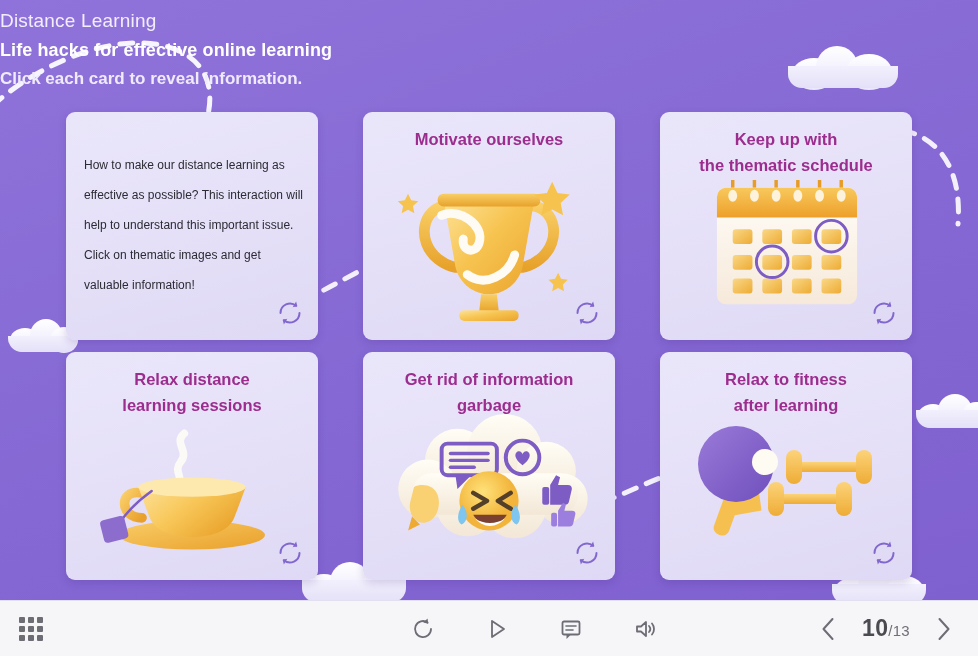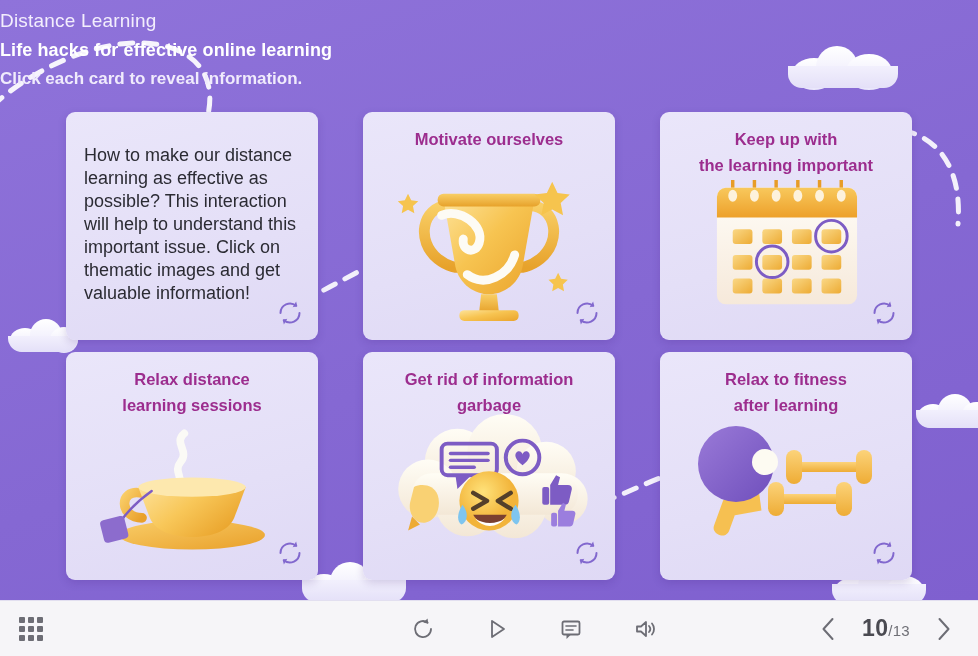--- a/index.html
+++ b/index.html
@@ -68,22 +68,22 @@
     overflow: hidden;
     cursor: pointer;
   }
   .card-title {
     position: absolute; left: 8px; right: 8px; top: 14px;
     text-align: center;
     font-size: 16.5px; font-weight: bold;
     color: #9c2d8e; line-height: 26px;
   }
   .card-body {
-    position: absolute; left: 18px; right: 14px; top: 32px;
-    font-size: 18px; color: #2b2b33; line-height: 23px;
+    position: absolute; left: 18px; right: 14px; top: 38px;
+    font-size: 12px; color: #2b2b33; line-height: 30px;
   }
   .art { position: absolute; left: 0; right: 0; top: 52px; bottom: 18px; }
   .flip {
     position: absolute; right: 13px; bottom: 12px;
     width: 30px; height: 30px; opacity: .95;
   }
   
   #toolbar {
     position: absolute; left: 0; top: 600px;
     width: 978px; height: 56px;
@@ -221,21 +221,21 @@
             <path d="M24.5 15 a9.5 9.5 0 0 1 -15.6 7.2"></path>
           </g>
           <path d="M21.1 3.6 l1.2 4.6 l-4.6 1.0 z" fill="#7d62cc"></path>
           <path d="M8.9 26.4 l-1.2 -4.6 l4.6 -1.0 z" fill="#7d62cc"></path>
         </svg>
       </div>
 
       <div class="card">
         <div class="card-title">
           <span>Keep up with</span><br>
-          <span>the learning important</span>
+          <span>the thematic schedule</span>
         </div>
         <div class="art" style="top:62px;">
           <svg viewBox="0 0 252 150" width="100%" height="100%">
             <defs>
               <linearGradient id="calhead" x1="0" y1="0" x2="0" y2="1">
                 <stop offset="0%" stop-color="#f8c85c"></stop>
                 <stop offset="100%" stop-color="#eda02a"></stop>
               </linearGradient>
               <linearGradient id="calbody" x1="0" y1="0" x2="0" y2="1">
                 <stop offset="0%" stop-color="#fffdf8"></stop>

